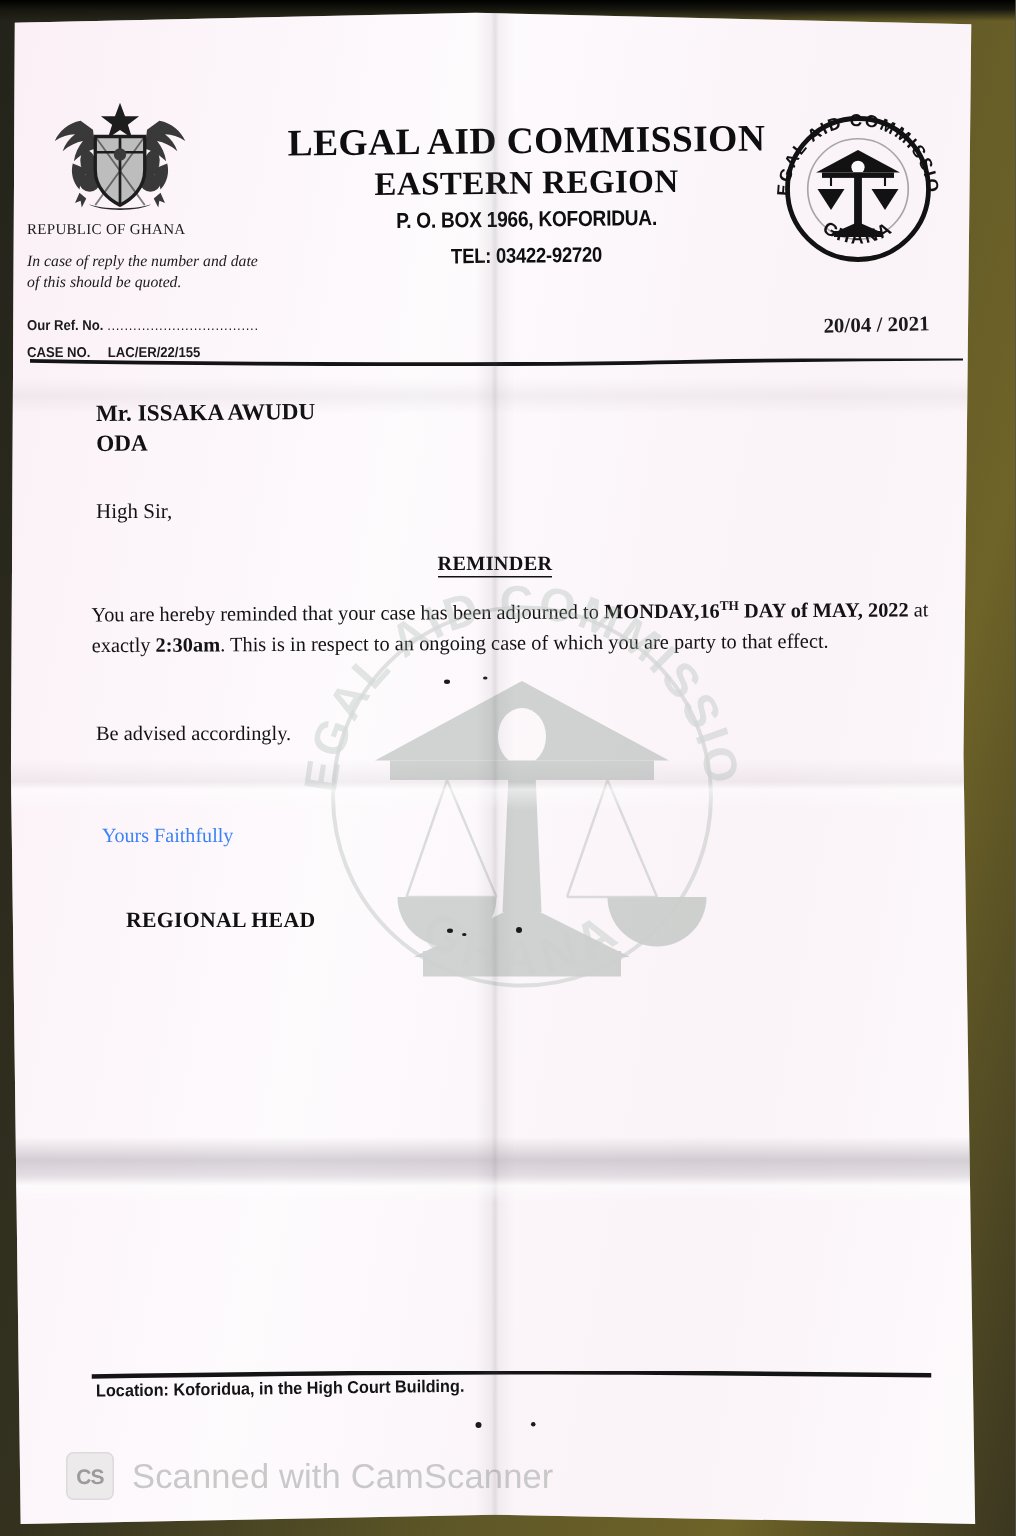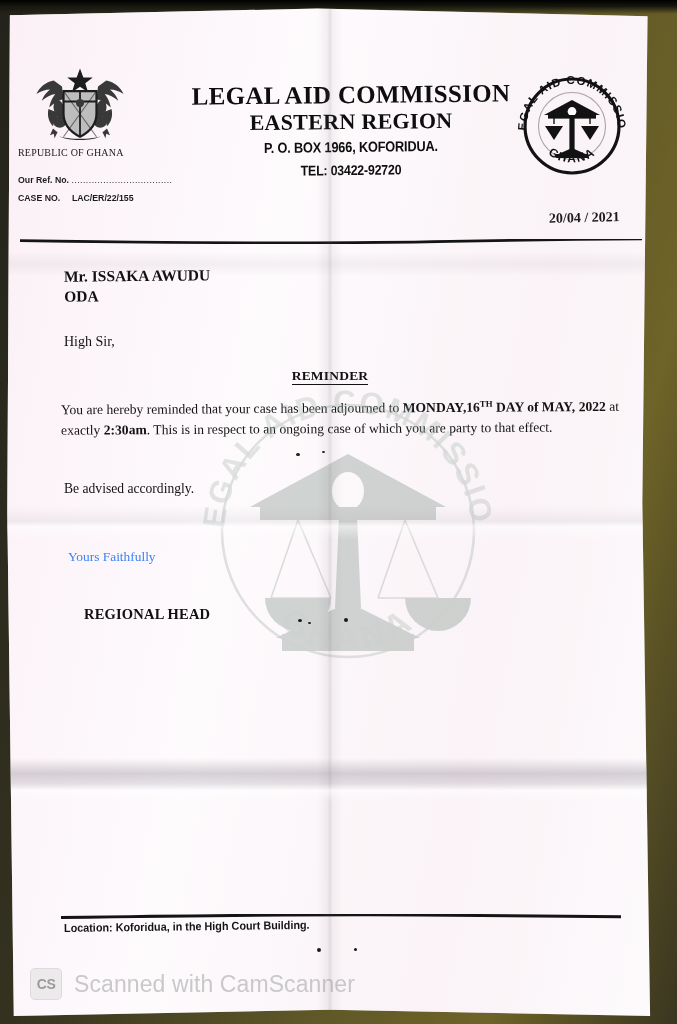--- a/index.html
+++ b/index.html
@@ -341,21 +341,21 @@
     font-weight: bold;
     font-size: 11.5px;
     color: #141414;
     transform: scaleX(0.94) rotate(-0.7deg);
     transform-origin: left center;
   }
 
   
   .camscanner {
     position: absolute;
-    left: 24px;
+    left: 38px;
     top: 962px;
     display: flex;
     align-items: center;
     gap: 12px;
   }
   .cs-badge {
     width: 30px; height: 30px;
     border-radius: 5px;
     background: #eceaea;
     border: 1px solid #dcdada;
@@ -415,20 +415,21 @@
 
             <path d="M58,36 L102,36 L102,66 C102,82 90,92 80,97 C70,92 58,82 58,66 Z" fill="#bdbdbd" stroke="#1d1d1d" stroke-width="3"></path>
             <line x1="58" y1="50" x2="102" y2="50" stroke="#1d1d1d" stroke-width="2.4"></line>
             <line x1="80" y1="36" x2="80" y2="97" stroke="#1d1d1d" stroke-width="2.4"></line>
             <path d="M58,36 L102,97 M102,36 L58,97" stroke="#1d1d1d" stroke-width="1.6" opacity="0.55"></path>
             <circle cx="80" cy="52" r="5.5" fill="#3a3a3a"></circle>
 
             <path d="M52,96 C62,103 98,103 108,96 C98,101 62,101 52,96 Z" fill="#2a2a2a"></path>
           </svg>
           <div class="republic">REPUBLIC OF GHANA</div>
+          <div class="reply-note">In case of reply the number and date of this should be quoted.</div>
 
           <div class="ref-line">
             <span>Our Ref. No.</span>
             <span class="dots">...................................</span>
           </div>
           <div class="case-line">
             <span>CASE NO.</span>
             <span class="case-no-val">LAC/ER/22/155</span>
           </div>
         </div>

